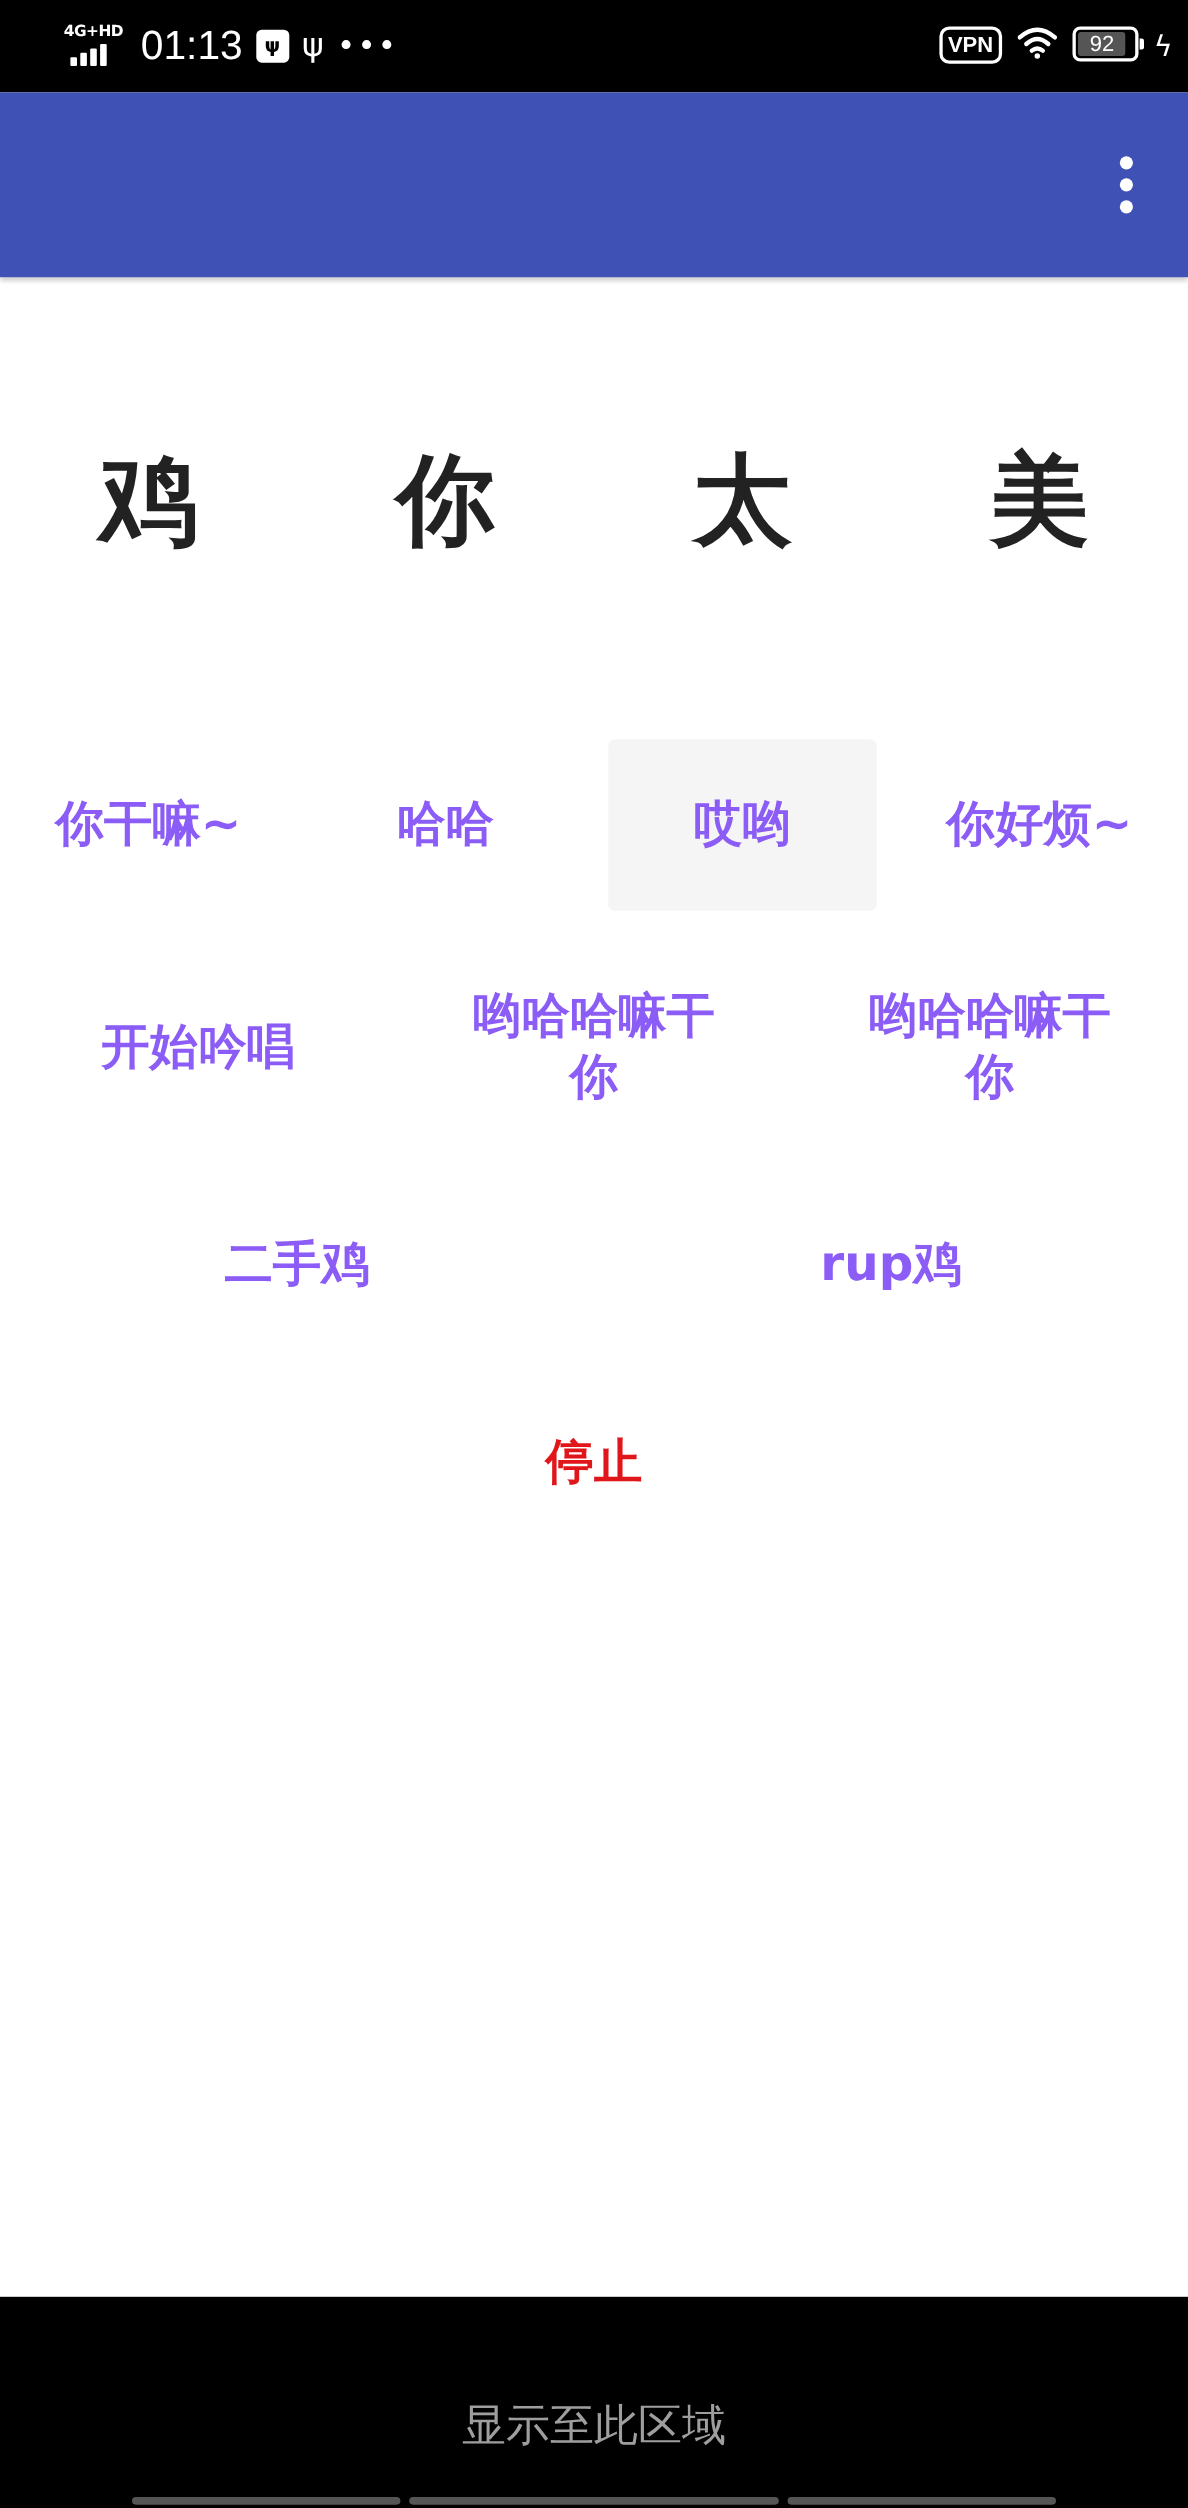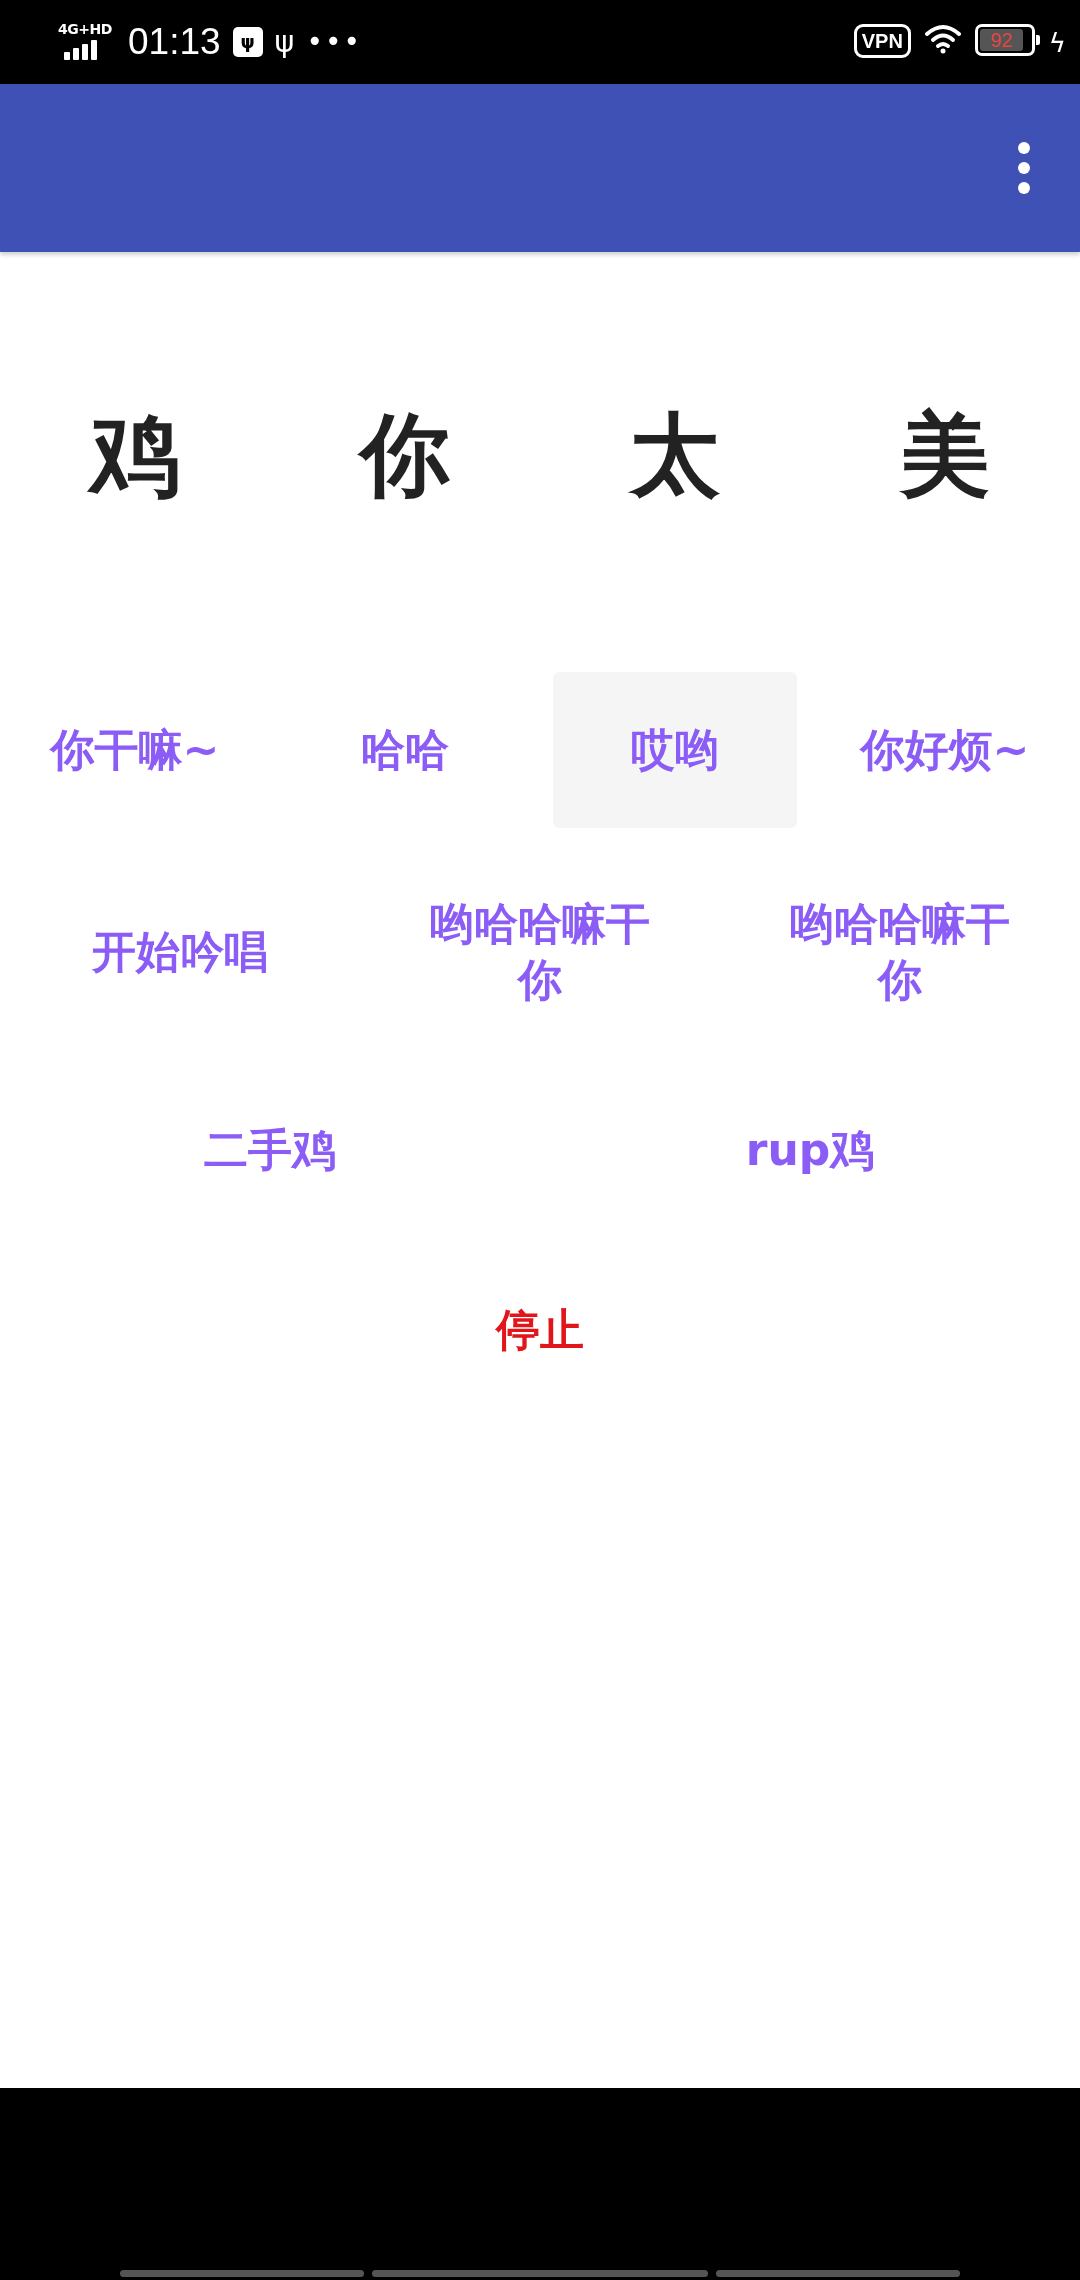--- a/index.html
+++ b/index.html
@@ -19,21 +19,21 @@
   .sb-signal .bars span { display: block; width: 6px; background: #fff; border-radius: 1px; }
   .sb-time { font-size: 37px; line-height: 44px; font-family: "Liberation Sans", sans-serif; }
   .sb-usbset { width: 30px; height: 30px; background: #fff; border-radius: 5px; color: #000; font-size: 18px; text-align: center; line-height: 30px; font-weight: bold; }
   .sb-usb { font-size: 30px; line-height: 44px; }
   .sb-more { font-size: 28px; line-height: 44px; letter-spacing: 2px; }
   .sb-right { position: absolute; right: 58px; top: 24px; height: 38px; display: flex; align-items: flex-start; gap: 14px; }
   .sb-vpn { border: 3px solid #fff; border-radius: 9px; font-size: 20px; font-weight: bold; padding: 0 5px; height: 28px; line-height: 28px; font-family: "Liberation Sans", sans-serif; }
   .sb-wifi { width: 36px; height: 30px; }
   .sb-battery { position: relative; width: 54px; height: 26px; border: 3px solid #fff; border-radius: 7px; }
   .sb-battery .fill { position: absolute; left: 2px; top: 2px; bottom: 2px; width: 43px; background: #555; border-radius: 3px; }
-  .sb-battery .lvl { position: absolute; left: 0; right: 6px; top: 0; bottom: 0; text-align: center; font-size: 20px; line-height: 26px; color: #ef4444; font-family: "Liberation Sans", sans-serif; }
+  .sb-battery .lvl { position: absolute; left: 0; right: 6px; top: 0; bottom: 0; text-align: center; font-size: 20px; line-height: 26px; color: #ffffff; font-family: "Liberation Sans", sans-serif; }
   .sb-battery .cap { position: absolute; right: -8px; top: 8px; width: 4px; height: 10px; background: #fff; border-radius: 0 2px 2px 0; }
   .sb-bolt { font-size: 26px; line-height: 38px; }
 
   .app-bar {
     position: absolute; left: 0; top: 84px; width: 1080px; height: 168px; background: #3f51b5;
     box-shadow: 0 3px 4px rgba(0,0,0,0.18);
   }
   .app-title { position: absolute; left: 48px; top: 50px; font-size: 56px; line-height: 68px; color: #fff; letter-spacing: 1px; }
   .overflow-btn { position: absolute; right: 20px; top: 44px; width: 72px; height: 80px; display: flex; flex-direction: column; align-items: center; justify-content: center; gap: 8px; }
   .overflow-btn span { width: 12px; height: 12px; border-radius: 50%; background: #fff; display: block; }
@@ -111,16 +111,17 @@
 <div class="btn" style="left:30px; top:880px; width:300px; height:144px;">开始吟唱</div>
 <div class="btn" style="left:410px; top:880px; width:260px; height:144px;">哟哈哈嘛干你</div>
 <div class="btn" style="left:770px; top:880px; width:260px; height:144px;">哟哈哈嘛干你</div>
 
 <div class="btn" style="left:100px; top:1080px; width:340px; height:140px;">二手鸡</div>
 <div class="btn" style="left:640px; top:1080px; width:340px; height:140px;">rup鸡</div>
 
 <div class="btn stop" style="left:420px; top:1270px; width:240px; height:120px;">停止</div>
 
 <div class="nav-area">
+  <div class="nav-hint">显示至此区域</div>
   <div class="nav-bar-seg" style="left:120px; width:244px;"></div>
   <div class="nav-bar-seg" style="left:372px; width:336px;"></div>
   <div class="nav-bar-seg" style="left:716px; width:244px;"></div>
 </div>
 
 </body></html>

